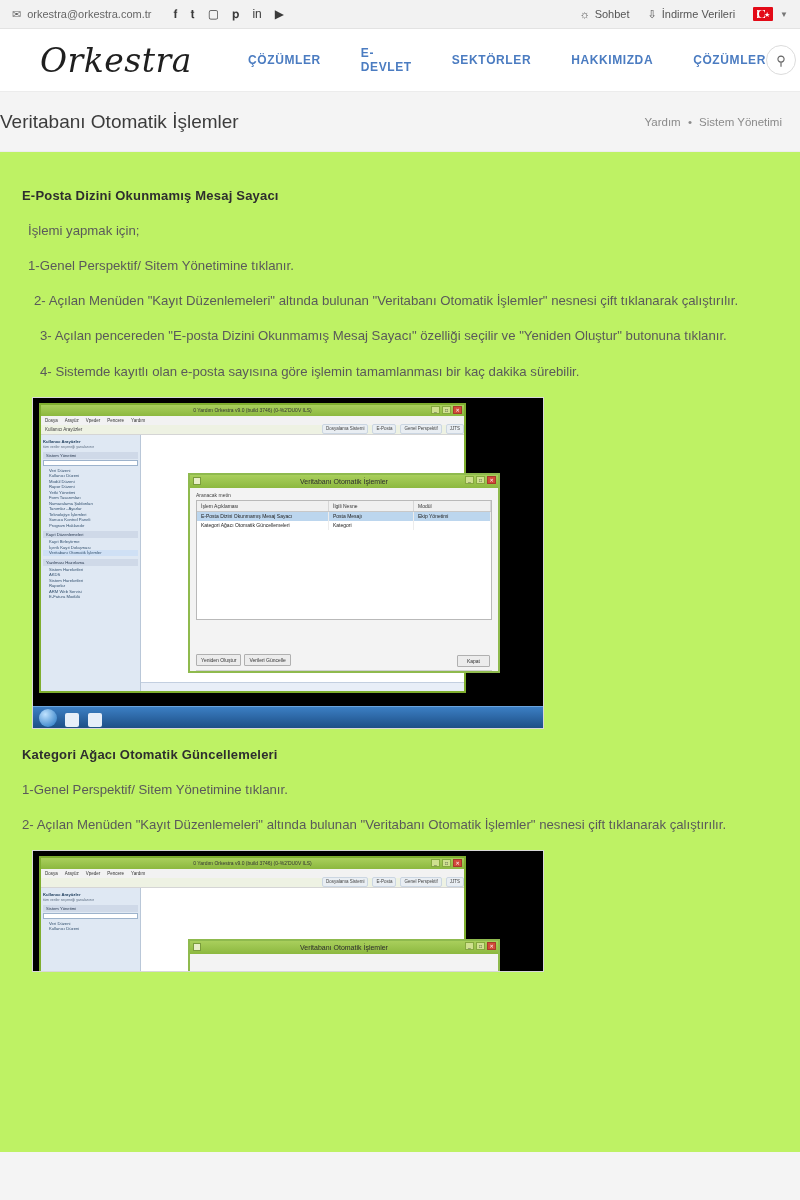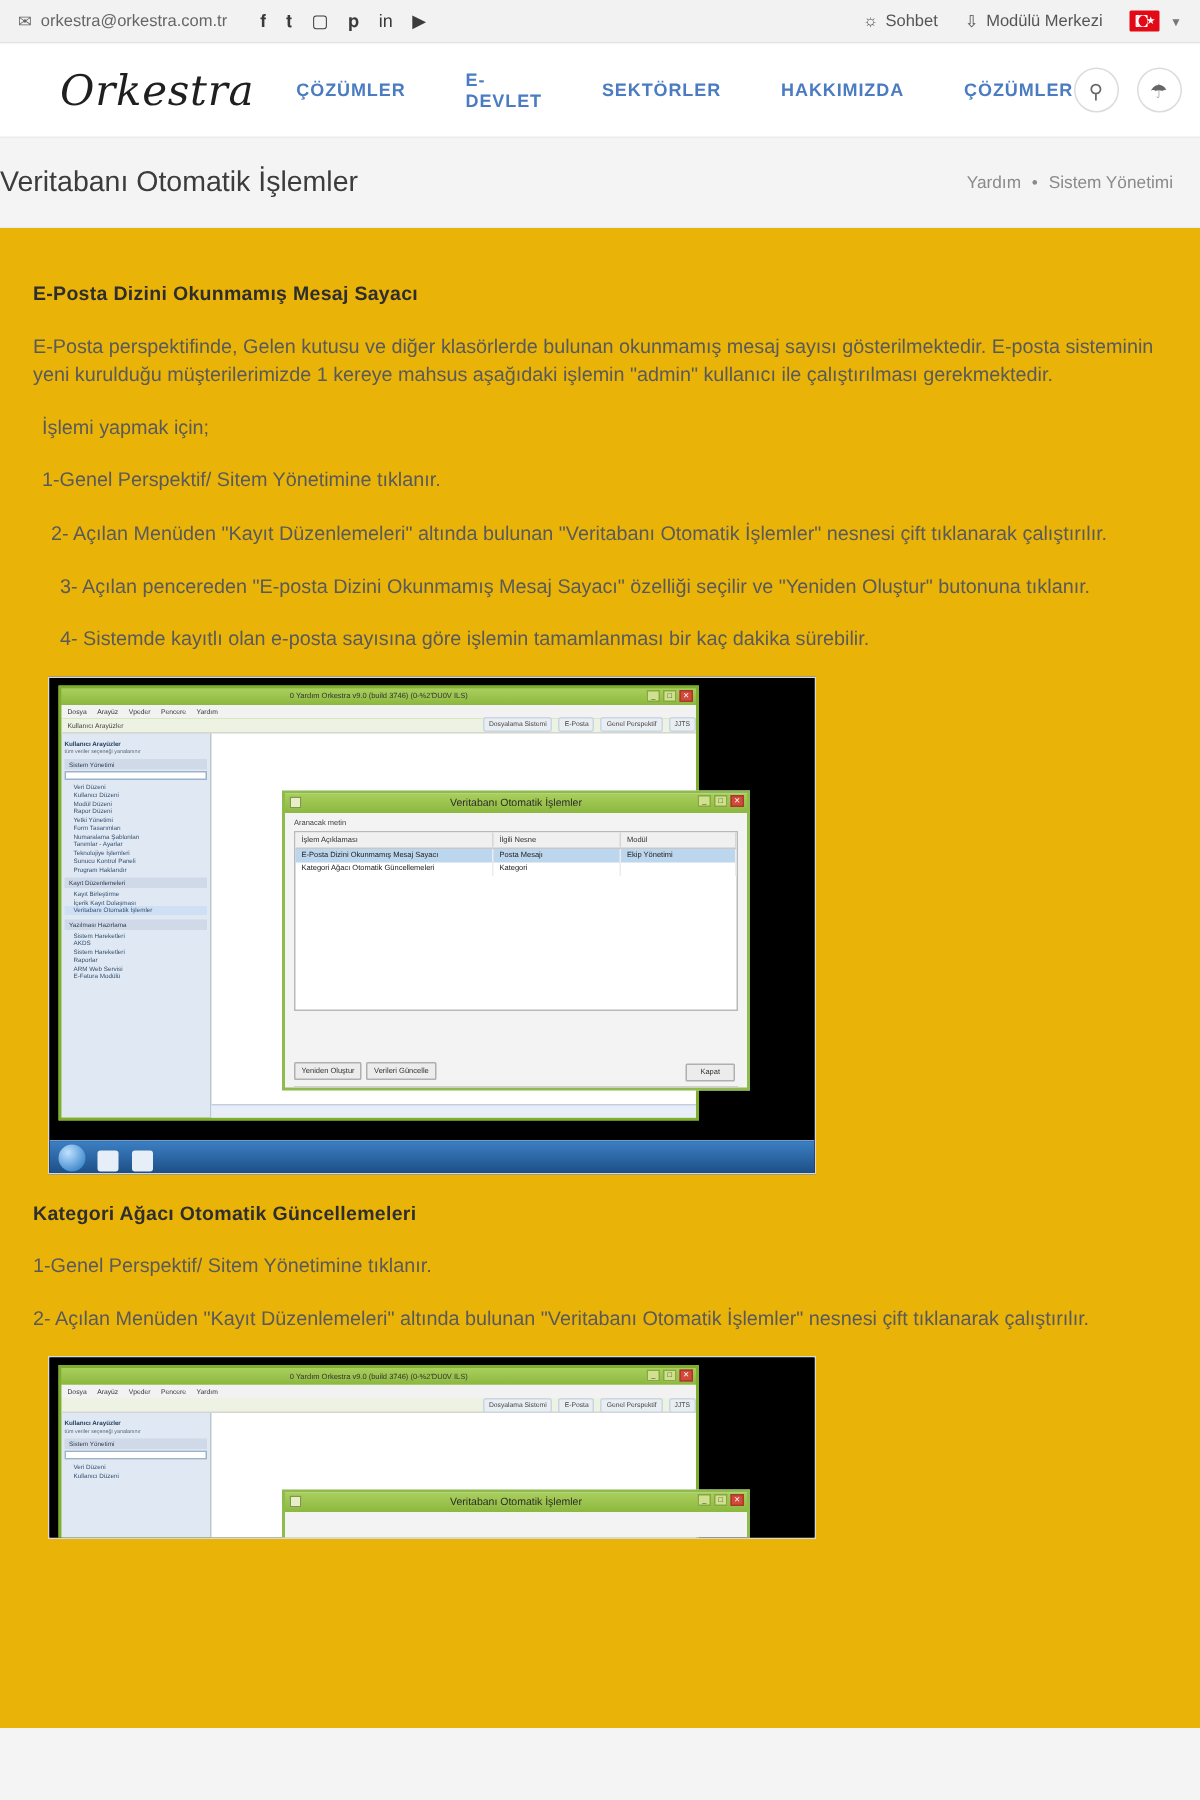--- a/index.html
+++ b/index.html
@@ -71,24 +71,24 @@
   }
   .hamburger {
     width: 22px; height: 14px;
     display: flex; flex-direction: column; justify-content: space-between;
     margin-right: 22px; cursor: pointer;
   }
   .hamburger i { display: block; height: 2px; background: #3a3a3a; width: 100%; }
   .logo {
     font-family: "DejaVu Serif", serif;
     font-style: italic;
-    font-size: 28px;
+    font-size: 33px;
     color: #1f1f1f;
     letter-spacing: 0.5px;
-    margin-right: 28px;
+    margin-right: 56px;
   }
   .nav {
     display: flex; align-items: center; gap: 40px;
     font-size: 12px; letter-spacing: 0.6px;
     color: #4f7dc0;
     font-weight: bold;
   }
   .nav .nav-item { color: #4b7cc1; cursor: pointer; }
   .header-right {
     margin-left: auto;
@@ -117,21 +117,21 @@
   }
   .breadcrumb {
     margin-left: auto;
     font-size: 11.5px;
     color: #8a8a8a;
   }
   .breadcrumb .sep { margin: 0 4px; }
 
   
   .content {
-    background: #eab308;
+    background: #bef264;
     min-height: 1000px;
     padding: 36px 22px 0 22px;
   }
   h3.sec {
     font-size: 13px;
     color: #2e2e2e;
     margin: 0 0 18px 0;
     font-weight: bold;
     letter-spacing: 0.2px;
   }
@@ -280,21 +280,21 @@
     <span>in</span>
     <span>▶</span>
   </div>
   <div class="right">
     <div class="item">
       <span>☼</span>
       <span>Sohbet</span>
     </div>
     <div class="item">
       <span>⇩</span>
-      <span>Modülü Merkezi</span>
+      <span>İndirme Verileri</span>
     </div>
     <div class="item">
       <span class="flag">
           <span class="star">★</span>
         </span>
       <span class="caret">▼</span>
     </div>
   </div>
 </div>
 
@@ -323,21 +323,20 @@
   <div class="breadcrumb">
     <span>Yardım</span>
     <span class="sep">•</span>
     <span>Sistem Yönetimi</span>
   </div>
 </div>
 
 <div class="content">
 
   <h3 class="sec">E-Posta Dizini Okunmamış Mesaj Sayacı</h3>
-  <p class="body">E-Posta perspektifinde, Gelen kutusu ve diğer klasörlerde bulunan okunmamış mesaj sayısı gösterilmektedir. E-posta sisteminin yeni kurulduğu müşterilerimizde 1 kereye mahsus aşağıdaki işlemin "admin" kullanıcı ile çalıştırılması gerekmektedir.</p>
   <p class="body i1">İşlemi yapmak için;</p>
   <p class="body i1">1-Genel Perspektif/ Sitem Yönetimine tıklanır.</p>
   <p class="body i2">2- Açılan Menüden "Kayıt Düzenlemeleri" altında bulunan "Veritabanı Otomatik İşlemler" nesnesi çift tıklanarak çalıştırılır.</p>
   <p class="body i3">3- Açılan pencereden "E-posta Dizini Okunmamış Mesaj Sayacı" özelliği seçilir ve "Yeniden Oluştur" butonuna tıklanır.</p>
   <p class="body i3">4- Sistemde kayıtlı olan e-posta sayısına göre işlemin tamamlanması bir kaç dakika sürebilir.</p>
 
   <div class="shot">
     <div class="shot-inner">
       <div class="win-main">
         <div class="tbar">

